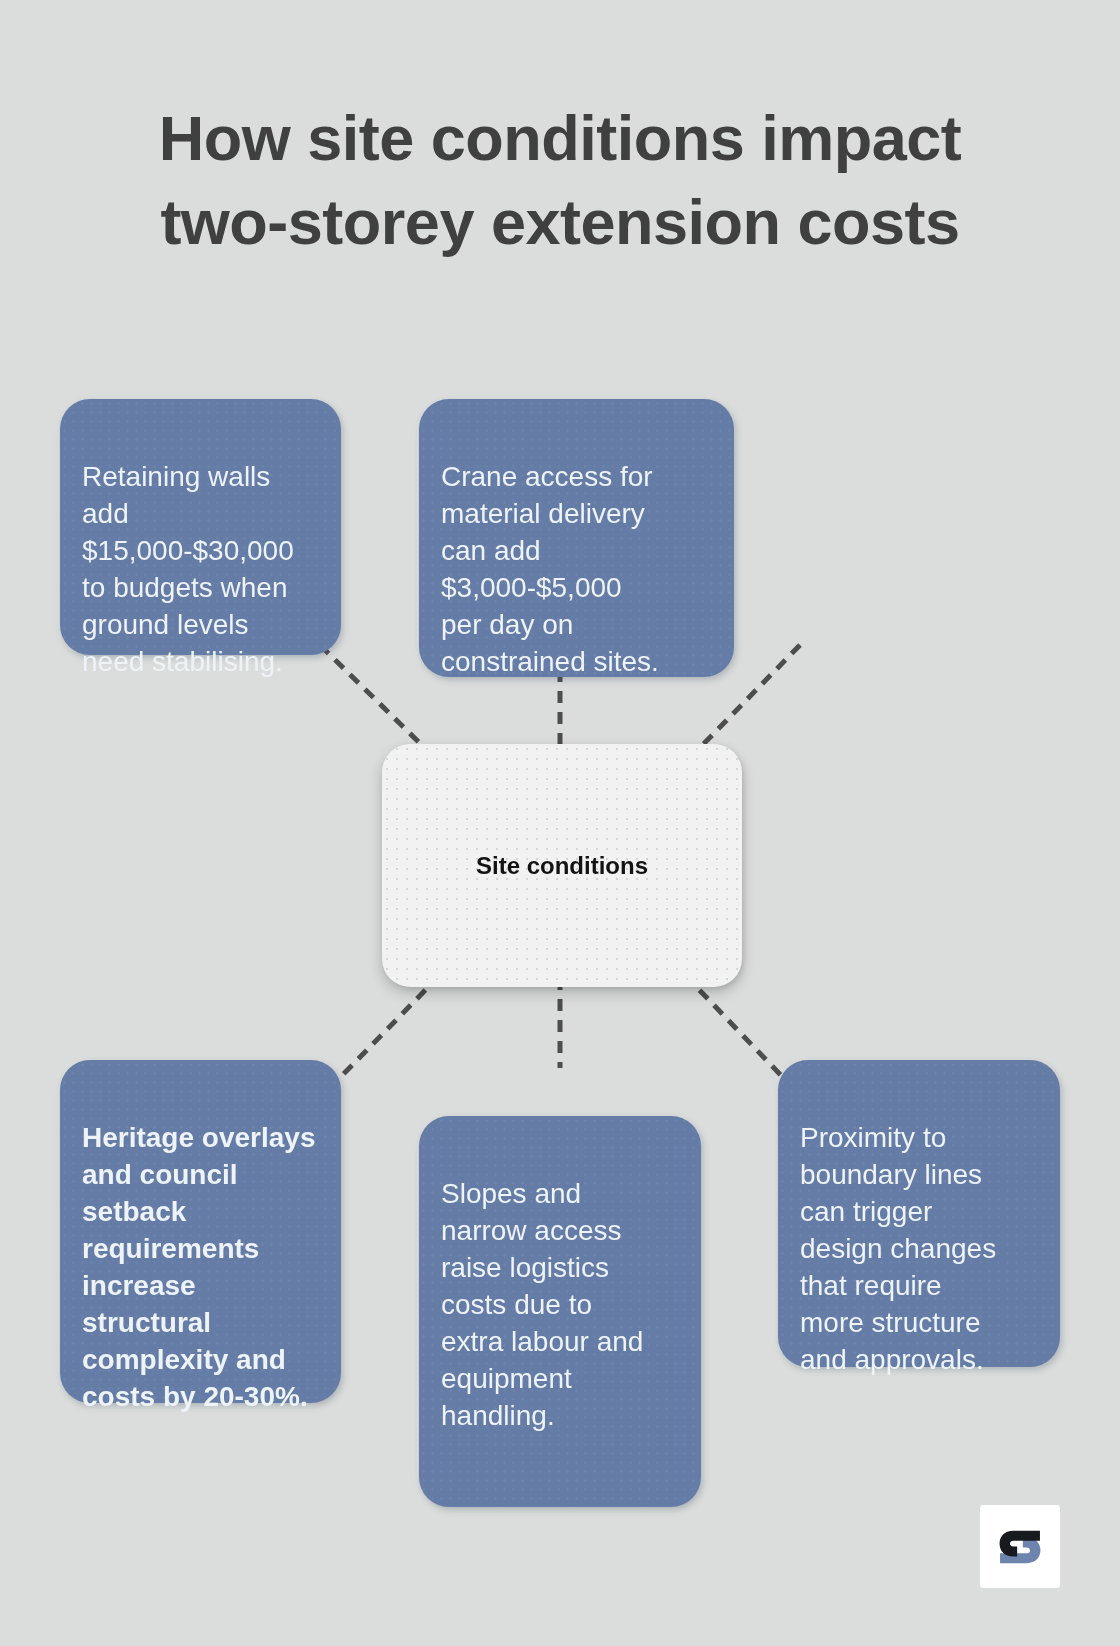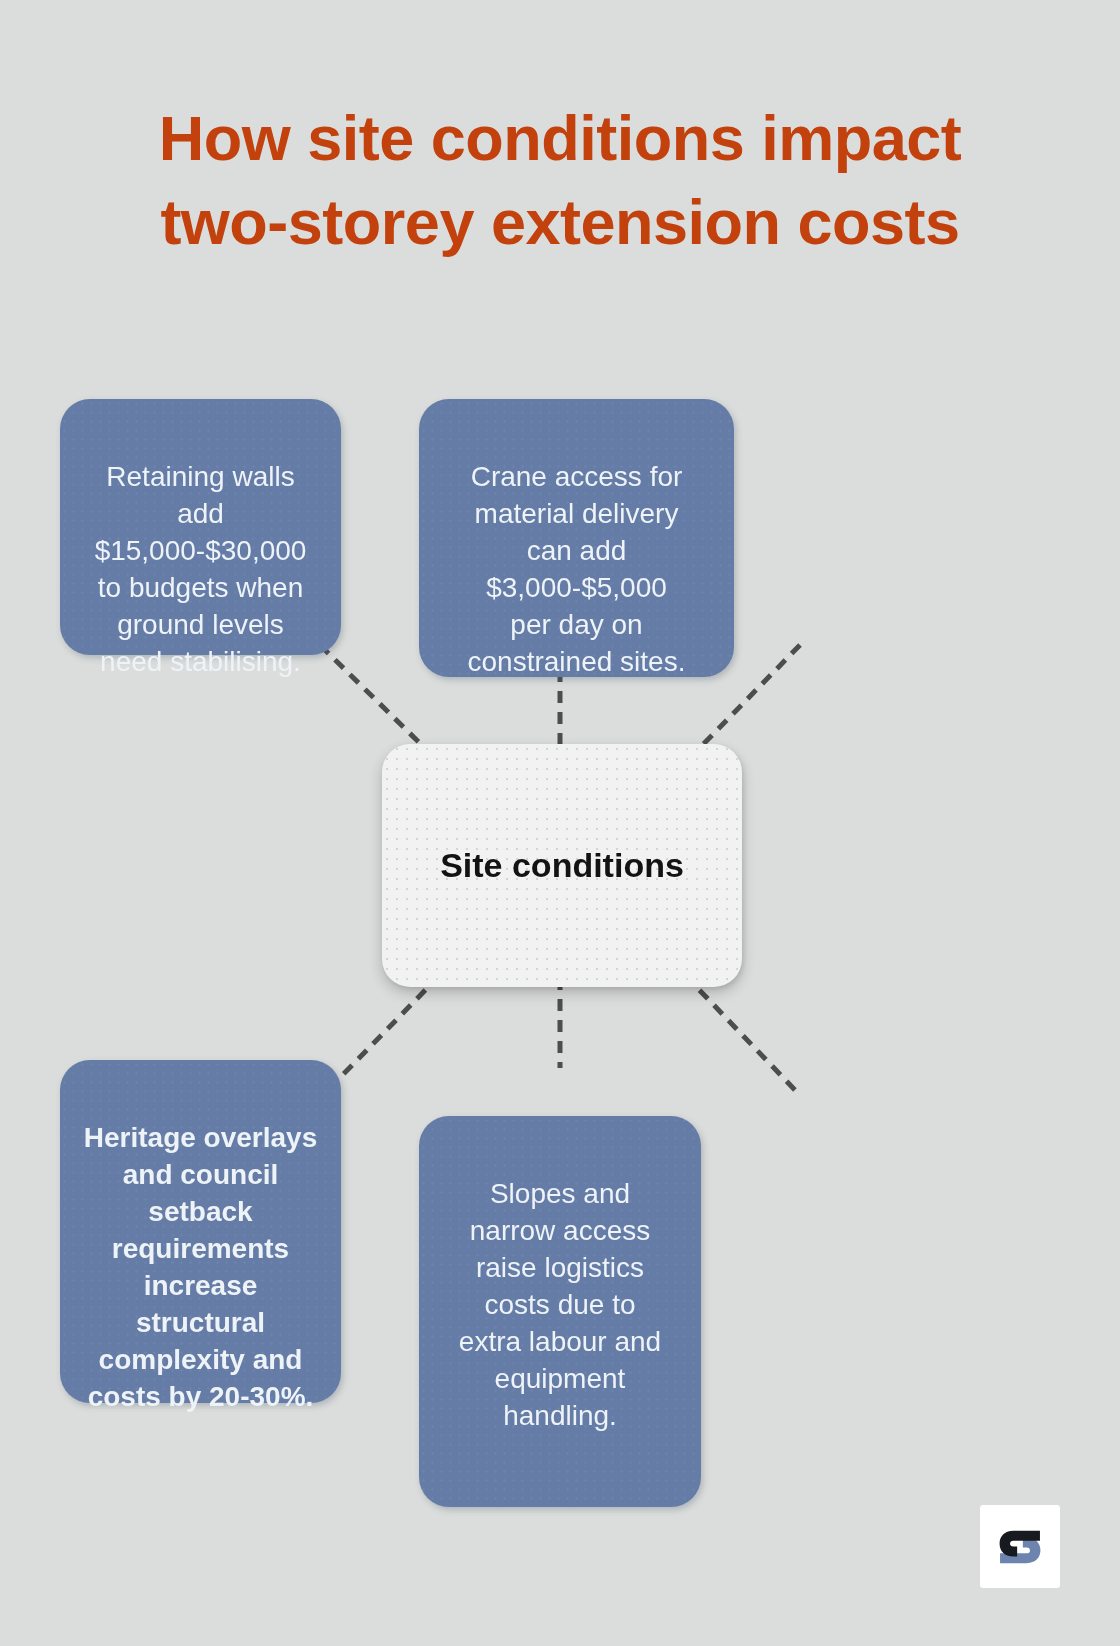--- a/index.html
+++ b/index.html
@@ -17,21 +17,21 @@
   }
   .title {
     position: absolute;
     left: 0; right: 0;
     top: 96px;
     margin: 0;
     text-align: center;
     font-size: 63px;
     line-height: 84px;
     font-weight: bold;
-    color: #c2410c;
+    color: #404040;
     white-space: pre-line;
     letter-spacing: -0.5px;
   }
   .connectors {
     position: absolute;
     left: 0; top: 0;
     width: 1120px;
     height: 1646px;
   }
   .connectors line {
@@ -45,21 +45,20 @@
     background-color: #657ca6;
     background-image: radial-gradient(rgba(255,255,255,0.055) 1.2px, transparent 1.2px);
     background-size: 9px 9px;
     border-radius: 30px;
     color: #eef3f8;
     font-size: 28px;
     line-height: 37px;
     padding: 22px 22px;
     white-space: pre-line;
     box-shadow: 2px 3px 6px rgba(70, 80, 100, 0.28);
-    text-align: center;
   }
   .node-top-left     { left: 60px;  top: 399px;  width: 281px; height: 256px; }
   .node-top-middle   { left: 419px; top: 399px;  width: 315px; height: 278px; }
   .node-top-right    { left: 778px; top: 399px;  width: 282px; height: 254px; }
   .node-bottom-left  { left: 60px;  top: 1060px; width: 281px; height: 343px; font-weight: bold; }
   .node-bottom-middle{ left: 419px; top: 1116px; width: 282px; height: 391px; }
   .node-bottom-right { left: 778px; top: 1060px; width: 282px; height: 307px; }
   .center-node {
     position: absolute;
     left: 382px; top: 744px;
@@ -68,21 +67,21 @@
     background-color: #f1f2f1;
     background-image: radial-gradient(rgba(130,138,146,0.28) 1px, transparent 1px);
     background-size: 10px 10px;
     border-radius: 28px;
     box-shadow: 0 6px 14px rgba(0,0,0,0.20), 2px 2px 4px rgba(0,0,0,0.08);
     display: flex;
     align-items: center;
     justify-content: center;
   }
   .center-node .label {
-    font-size: 34px;
+    font-size: 24px;
     font-weight: bold;
     color: #131313;
   }
   .logo-badge {
     position: absolute;
     left: 980px; top: 1505px;
     width: 80px; height: 83px;
     background: #ffffff;
     border-radius: 3px;
     display: flex;
@@ -144,20 +143,29 @@
   <div class="node node-bottom-middle">
     <span>Slopes and
 narrow access
 raise logistics
 costs due to
 extra labour and
 equipment
 handling.</span>
   </div>
 
+  <div class="node node-bottom-right">
+    <span>Proximity to
+boundary lines
+can trigger
+design changes
+that require
+more structure
+and approvals.</span>
+  </div>
 
   <div class="logo-badge">
     <svg width="46" height="38" viewBox="0 0 48 40" aria-hidden="true">
       <path fill="#6d84ae" d="M3 37 L31 37 C40.5 37 45.5 31 45.5 23.5 C45.5 16 40.5 10 31 10 L27 10 L27 20.5 L31 20.5 C33.2 20.5 34.5 21.7 34.5 23.6 C34.5 25.5 33.2 26.7 31 26.7 L3 26.7 Z"></path>
       <path fill="#171a1f" d="M45 3 L17 3 C7.5 3 2.5 9 2.5 16.5 C2.5 24 7.5 30 17 30 L21 30 L21 19.5 L17 19.5 C14.8 19.5 13.5 18.3 13.5 16.4 C13.5 14.5 14.8 13.3 17 13.3 L45 13.3 Z"></path>
     </svg>
   </div>
 
 </div>
 

